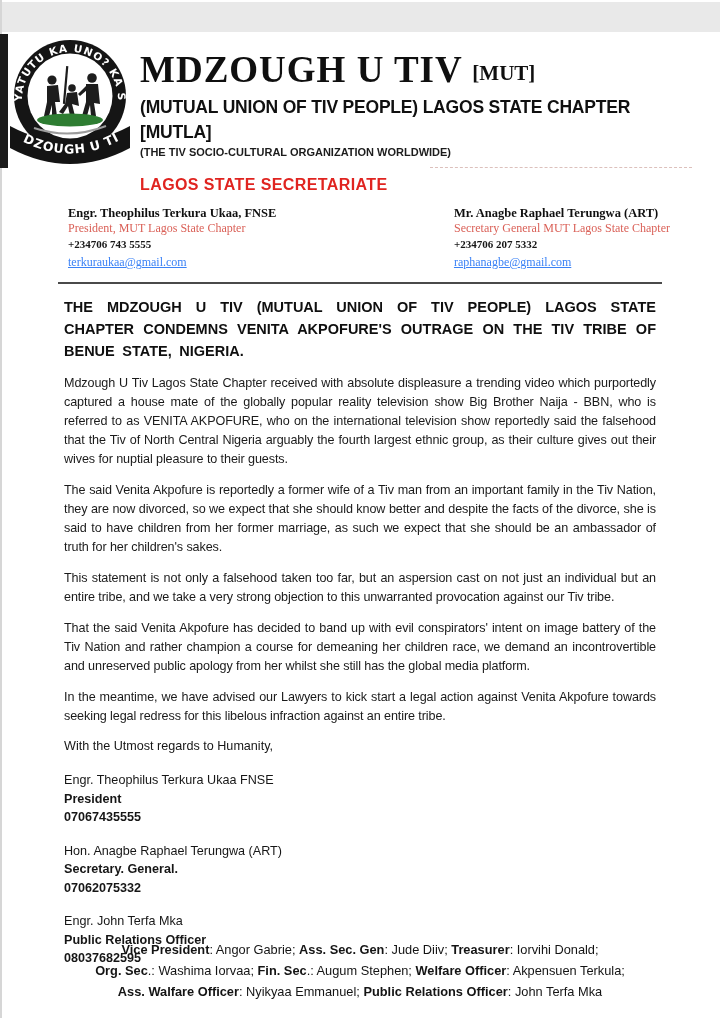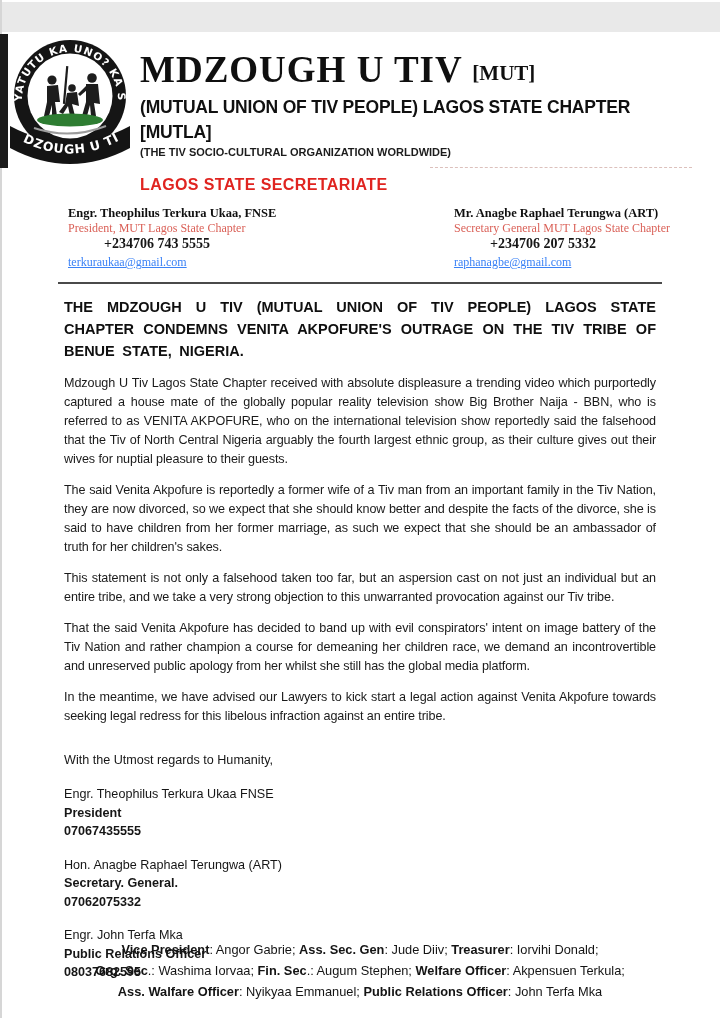--- a/index.html
+++ b/index.html
@@ -17,32 +17,32 @@
   .org-title-suffix{font-size:21px;letter-spacing:0;position:relative;top:-2px;}
   .org-subtitle{font-weight:bold;font-size:17.5px;line-height:25px;letter-spacing:-0.2px;color:#101010;}
   .org-tagline{font-weight:bold;font-size:11px;line-height:14px;color:#1c1c1c;}
   .secretariate{margin-top:16px;font-weight:bold;font-size:16px;line-height:20px;
                 color:#e02420;letter-spacing:0.4px;}
 
   .contact-row{display:flex;justify-content:space-between;padding:10px 50px 0 68px;font-family:Liberation Serif, serif;}
   .contact-block{text-align:left;}
   .contact-name{font-weight:bold;font-size:12.5px;line-height:16px;color:#101010;}
   .contact-role{font-size:12px;line-height:15px;color:#da6158;}
-  .contact-phone{font-weight:bold;font-size:14px;line-height:16px;margin-left:36px;}
+  .contact-phone{font-weight:bold;font-size:11px;line-height:16px;}
   .contact-email{color:#3b82f6;text-decoration:underline;font-size:12px;line-height:15px;
                  cursor:pointer;display:inline-block;}
 
   .rule{margin:12px 58px 0 58px;border-top:2px solid #4a4a4a;}
 
   .content{padding:0 64px;}
   .subject{margin-top:12px;font-weight:bold;font-size:14.5px;line-height:22px;
            text-align:justify;word-spacing:3.5px;color:#0f0f0f;}
   .body-par{margin:12px 0 0 0;font-size:12.6px;line-height:19px;text-align:justify;
             color:#1a1a1a;letter-spacing:-0.1px;}
-  .signoff{margin-top:25px;font-size:12.6px;line-height:19px;}
+  .signoff{margin-top:11px;font-size:12.6px;line-height:19px;}
   .sig-block{margin-top:15px;font-size:12.6px;line-height:18.5px;}
   .sig-role,.sig-phone{font-weight:bold;}
 
   .footer{position:absolute;left:0;bottom:16px;width:720px;text-align:center;
           font-size:12.8px;line-height:21px;color:#141414;}
   .footer b{font-weight:bold;}
 </style>
 </head>
 <body>
 

